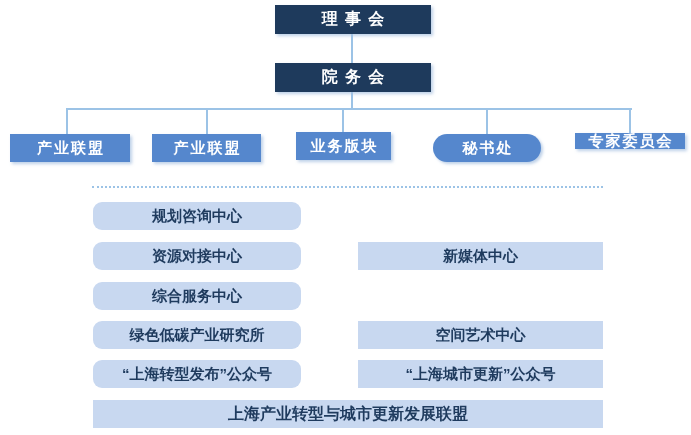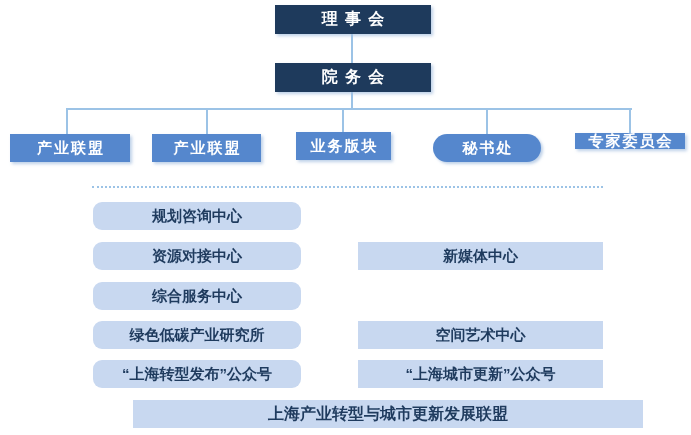--- a/index.html
+++ b/index.html
@@ -69,21 +69,21 @@
   .branch-4 { left: 433px; top: 134px; width: 108px; height: 28px; border-radius: 14px; }
   .branch-5 { left: 575px; top: 133px; width: 110px; height: 16px; }
   
   .col-left  { left: 93px;  width: 208px; border-radius: 9px; }
   .col-right { left: 358px; width: 245px; }
   .row-1 { top: 202px; height: 28px; }
   .row-2 { top: 242px; height: 28px; align-items: center; }
   .row-3 { top: 282px; height: 28px; }
   .row-4 { top: 321px; height: 28px; }
   .row-5 { top: 360px; height: 28px; }
-  .alliance-node { left: 93px; top: 400px; width: 510px; height: 28px; font-size: 16px; margin-left: 40px; }
+  .alliance-node { left: 93px; top: 400px; width: 510px; height: 28px; font-size: 16px; }
 </style>
 </head>
 <body>
 
 <div class="canvas">
 
   <div class="connector v-line c-root-council"></div>
   <div class="connector v-line c-council-stub"></div>
   <div class="connector h-line c-horizontal"></div>
   <div class="connector v-line c-drop-1"></div>

